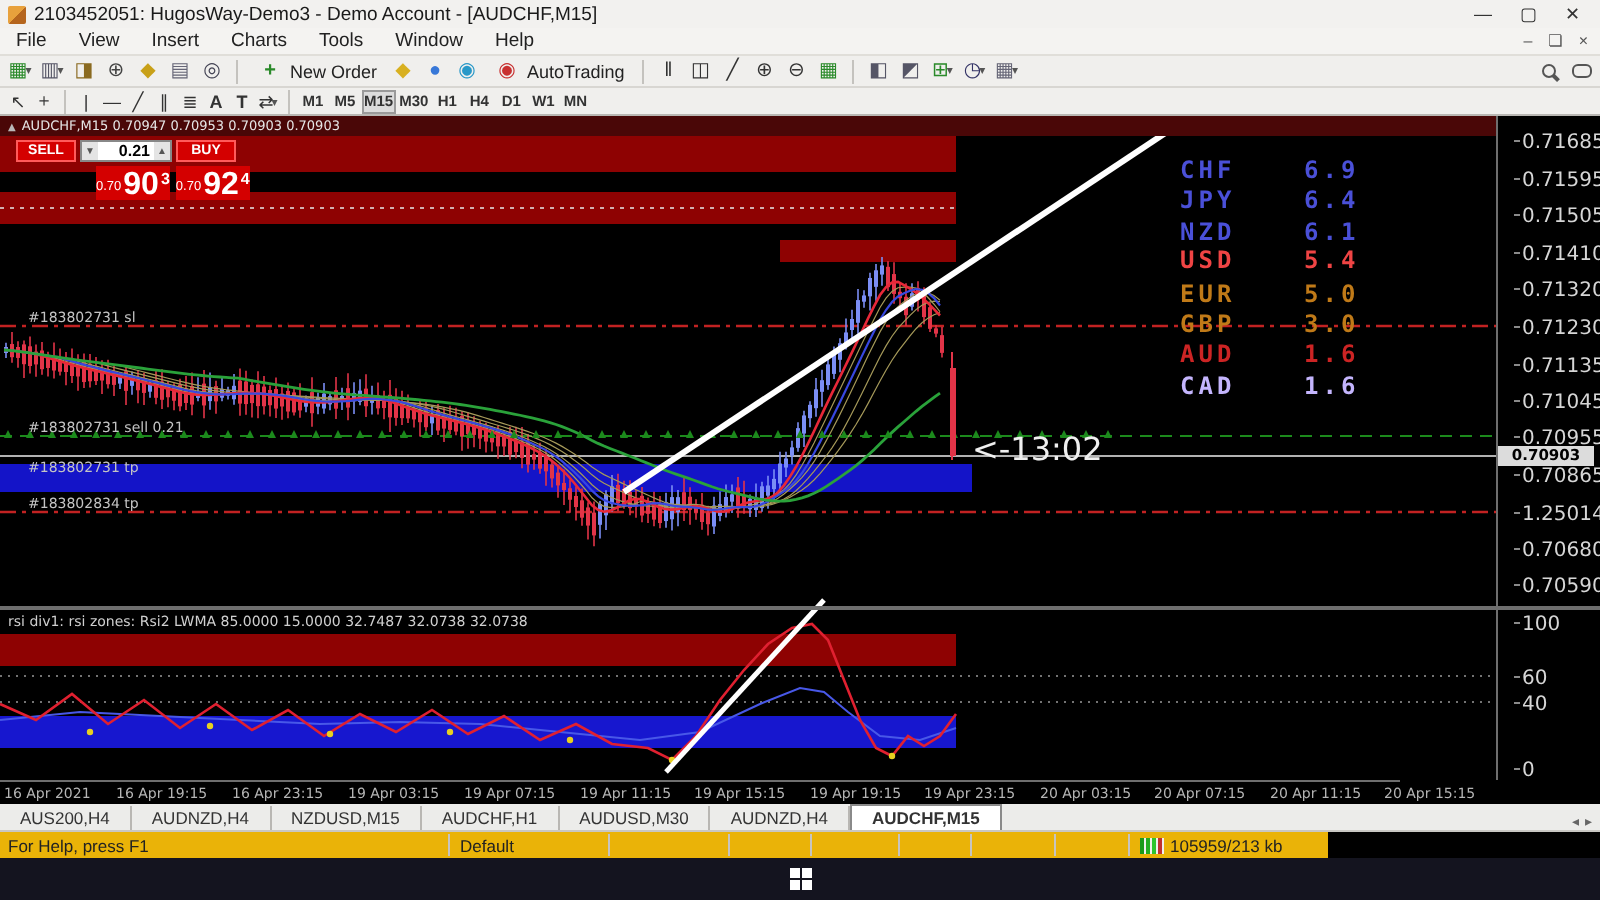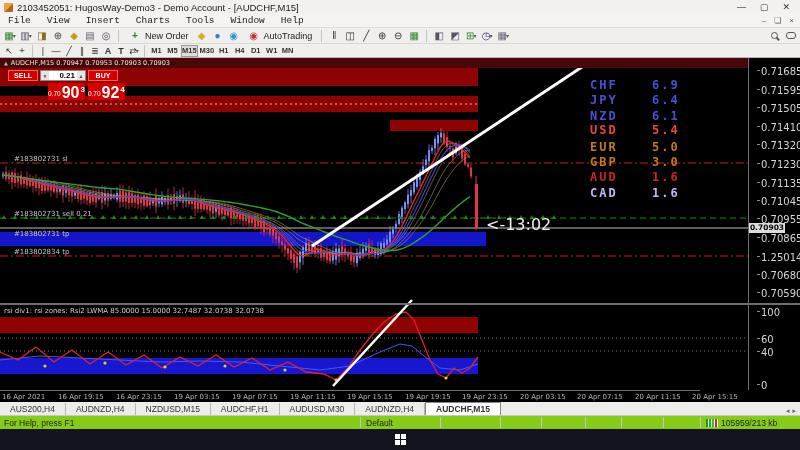--- a/index.html
+++ b/index.html
@@ -54,33 +54,33 @@
   #strength{position:absolute;left:590px;top:20px;width:110px;font-family:"DejaVu Sans Mono",monospace;font-weight:bold;font-size:12px;}
   .str-row{position:absolute;left:0;letter-spacing:2px;white-space:nowrap;}
   .str-code{display:inline-block;width:62px;}
   .countdown{position:absolute;left:486px;top:157px;color:#efefef;font-size:16px;font-family:"DejaVu Sans",sans-serif;}
   .risk-text{position:absolute;right:56px;top:217px;color:#fff;font-size:10px;font-weight:bold;font-family:"Liberation Sans",sans-serif;white-space:nowrap;}
   .ind-header{position:absolute;left:4px;top:249px;color:#cfcfcf;font-size:7px;font-family:"DejaVu Sans",sans-serif;white-space:nowrap;}
 
   #price-axis{position:absolute;left:748px;top:0;width:52px;height:332px;background:#000;border-left:1px solid #6e6e6e;}
   .ax-label{position:absolute;left:12px;color:#d6d6d6;font-size:10px;font-family:"DejaVu Sans",sans-serif;white-space:nowrap;}
   .ax-label::before{content:"";position:absolute;left:-4px;top:4px;width:3px;height:1px;background:#8a8a8a;}
-  .price-current{position:absolute;left:0;width:36px;height:10px;background:#dcdcdc;color:#000;font-size:7.5px;font-weight:bold;text-align:center;line-height:10px;font-family:"DejaVu Sans",sans-serif;}
+  .price-current{position:absolute;left:0;width:48px;height:10px;background:#dcdcdc;color:#000;font-size:7.5px;font-weight:bold;text-align:center;line-height:10px;font-family:"DejaVu Sans",sans-serif;}
   .h-sep{position:absolute;left:0;top:245px;width:800px;height:2px;background:#6e6e6e;}
   #time-axis{position:absolute;left:0;top:332px;width:700px;height:12px;background:#000;border-top:1px solid #6e6e6e;}
   .tx-label{position:absolute;top:2px;color:#b5b5b5;font-size:7px;font-family:"DejaVu Sans",sans-serif;white-space:nowrap;}
 
   
   .tabbar{position:absolute;top:402px;left:0;width:800px;height:14px;background:#ececea;display:flex;align-items:flex-end;font-size:8.5px;color:#333;border-bottom:1px solid #c9c7c3;}
   .tab{padding:1px 10px;border-right:1px solid #b9b7b3;height:12px;display:flex;align-items:center;white-space:nowrap;}
   .tab.active{background:#fff;border:1px solid #8a8a8a;border-bottom:none;font-weight:bold;height:13px;}
   .tab-arrows{margin-left:auto;display:flex;gap:3px;padding-right:4px;font-size:7px;color:#666;}
 
   
-  .statusbar{position:absolute;top:416px;left:0;width:800px;height:13px;background:#84cc16;display:flex;align-items:center;font-size:8.5px;color:#222;}
+  .statusbar{position:absolute;top:416px;left:0;width:664px;height:13px;background:#eab308;display:flex;align-items:center;font-size:8.5px;color:#222;}
   .st-cell{height:11px;border-left:1px solid #c6c4c0;display:flex;align-items:center;padding:0 5px;flex:none;}
   .st-help{flex:1;border-left:none;padding-left:4px;}
   .usage-icon{width:12px;height:8px;margin-right:3px;background:linear-gradient(90deg,#1a9a1a 0 2px,#f0efed 2px 3px,#23ad23 3px 5px,#f0efed 5px 6px,#2fc42f 6px 8px,#f0efed 8px 9px,#c03030 9px 11px,#f0efed 11px 12px);}
 
   
   .taskbar{position:absolute;top:429px;left:0;width:800px;height:21px;background:#14141f;display:flex;align-items:center;color:#eee;flex-direction:column;}
   .start{width:26px;height:21px;display:flex;align-items:center;justify-content:center;flex:none;}
   .win-logo{display:grid;grid-template-columns:5px 5px;grid-gap:1px;}
   .win-logo span{width:5px;height:5px;background:#fff;}
   .tb-search{width:202px;height:21px;background:#fff;border:1px solid #5a5a5a;display:flex;align-items:center;gap:5px;padding:0 6px;color:#4a4a4a;font-size:9px;flex:none;}
@@ -123,21 +123,21 @@
     <span class="app-icon"></span>
     <span>2103452051: HugosWay-Demo3 - Demo Account - [AUDCHF,M15]</span>
     <span class="tb-controls">
       <span>—</span>
       <span>▢</span>
       <span>✕</span>
     </span>
   </div>
 
   <div class="menubar">
-    <span id="menu-items" style="display:flex;font-family:Liberation Mono, monospace;">
+    <span id="menu-items" style="display:flex;">
         <span class="menu-item">File</span>
         <span class="menu-item">View</span>
         <span class="menu-item">Insert</span>
         <span class="menu-item">Charts</span>
         <span class="menu-item">Tools</span>
         <span class="menu-item">Window</span>
         <span class="menu-item">Help</span>
       </span>
     <span class="mdi-controls">
       <span>–</span>

